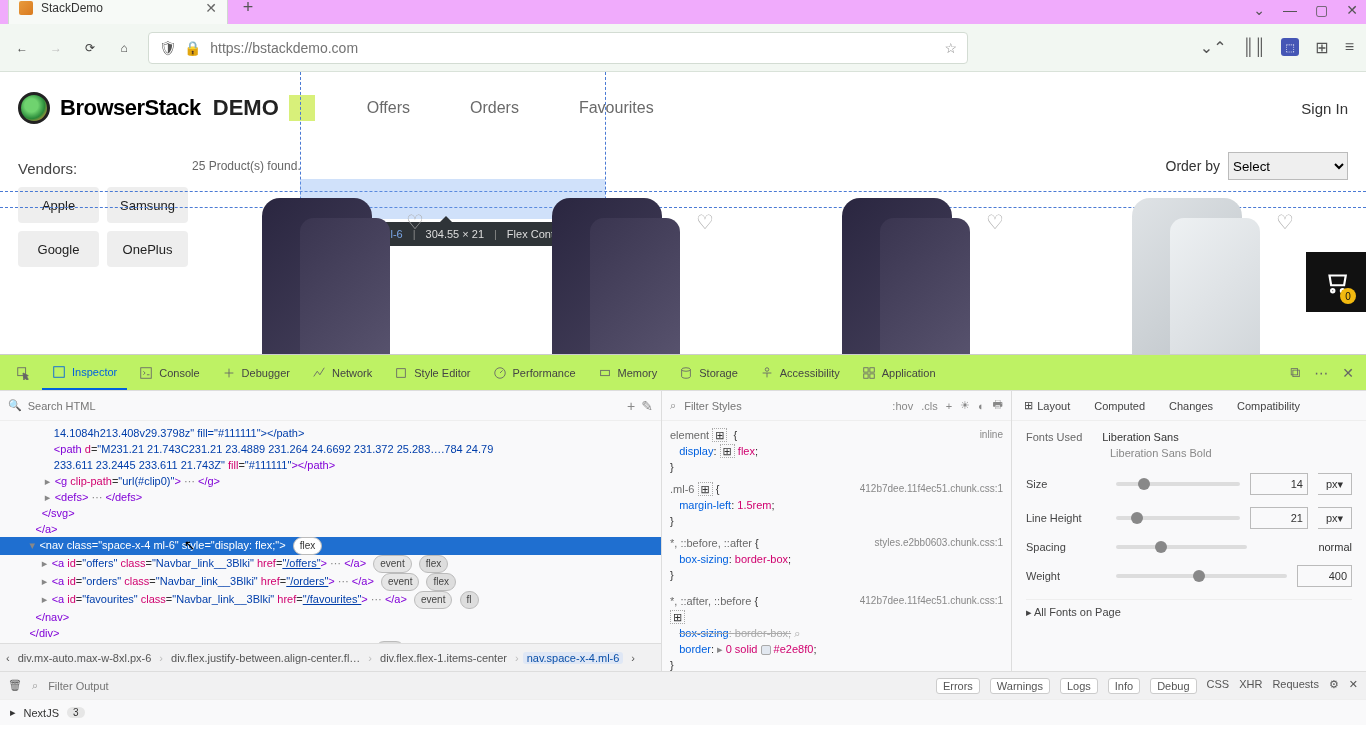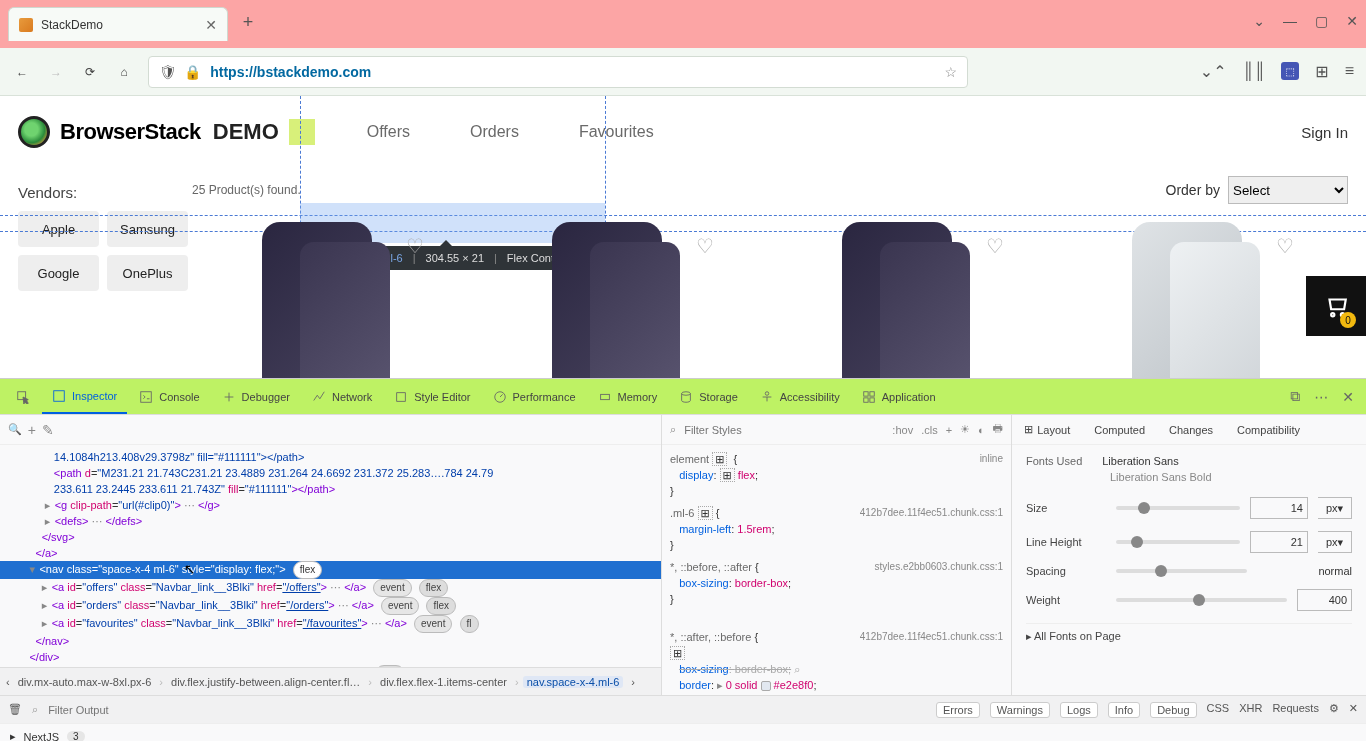--- a/index.html
+++ b/index.html
@@ -1,31 +1,31 @@
 <!DOCTYPE html>
 <html><head>
 <meta charset="utf-8">
 <style>
 * { margin:0; padding:0; box-sizing:border-box; font-family:"Liberation Sans",Arial,sans-serif; }
 body { width:1366px; height:741px; overflow:hidden; background:#fff; font-size:12px; }
 
 
-.chrome-top { background:#fca5a5; height:48px; display:flex; align-items:center; padding:0 8px; gap:6px; }
+.chrome-top { background:#f0abfc; height:24px; display:flex; align-items:flex-end; padding:0 8px; gap:6px; }
 .tab { background:#f7faf7; border-radius:6px 6px 0 0; width:220px; height:34px; display:flex; align-items:center; padding:0 10px; gap:8px; border:1px solid #cfd8cf; border-bottom:none; }
 .tab .favicon { width:14px; height:14px; border-radius:2px; background:linear-gradient(135deg,#e89b3d,#d97a1f); }
 .tab .tab-title { flex:1; font-size:12px; color:#333; }
 .tab .close { font-size:14px; color:#666; }
 .newtab { width:28px; height:28px; display:flex; align-items:center; justify-content:center; font-size:18px; color:#555; margin-bottom:3px; }
 .chrome-right { margin-left:auto; display:flex; gap:18px; align-items:center; margin-bottom:6px; color:#555; font-size:14px; }
 
 .chrome-toolbar { background:#f2f7f2; height:48px; display:flex; align-items:center; padding:0 12px; gap:14px; border-bottom:1px solid #d9e2d9; }
 .tb-btn { width:20px; height:20px; display:flex; align-items:center; justify-content:center; color:#444; }
 .tb-btn.disabled { color:#bbb; }
 .urlbar { flex:1; max-width:820px; height:32px; background:#fff; border:1px solid #d3dcd3; border-radius:4px; display:flex; align-items:center; padding:0 10px; gap:8px; color:#555; font-size:14px; }
-.urlbar .url { color:#0369a1;font-weight:bold; }
+.urlbar .url { color:#737373; }
 .urlbar .star { margin-left:auto; color:#888; }
 .toolbar-right { display:flex; gap:16px; margin-left:auto; color:#555; font-size:16px; }
 
 
 .page { position:relative; height:282px; background:#fff; overflow:hidden; }
 .topbar { height:72px; display:flex; align-items:center; padding:0 18px; gap:4px; }
 .logo-dot { width:32px; height:32px; border-radius:50%; background:radial-gradient(circle at 40% 40%,#6fd36f 0 30%,#2a8a3a 60%,#ff9a3c 90%); border:3px solid #222; }
 .brand { font-size:22px; font-weight:bold; letter-spacing:-0.5px; margin-left:6px; }
 .demo { font-size:22px; font-weight:bold; margin-left:8px; color:#222; }
 .demo-hl { display:inline-block; width:26px; height:26px; background:#d8f07a; margin-left:6px; }
@@ -328,20 +328,21 @@
     <span class="rbtn">⧉</span>
     <span class="rbtn">⋯</span>
     <span class="rbtn">✕</span>
   </div>
 
   <div class="dt-main">
 
     <div class="dt-html">
       <div class="dt-search">
         <span style="color:#999">🔍</span>
+        <input placeholder="Search HTML" style="">
         <span class="btn">+</span>
         <span class="btn">✎</span>
       </div>
       <div class="tree">
         <div class="ln">               <span class="str">14.1084h213.408v29.3798z" fill="#111111"&gt;&lt;/path&gt;</span></div>
         <div class="ln">               <span class="tag">&lt;path</span> <span class="attr">d</span>=<span class="str">"M231.21 21.743C231.21 23.4889 231.264 24.6692 231.372 25.283….784 24.79</span></div>
         <div class="ln">               <span class="str">233.611 23.2445 233.611 21.743Z"</span> <span class="attr">fill</span>=<span class="str">"#111111"</span><span class="tag">&gt;&lt;/path&gt;</span></div>
         <div class="ln">            <span class="tw">▸</span><span class="tag">&lt;g</span> <span class="attr">clip-path</span>=<span class="str">"url(#clip0)"</span><span class="tag">&gt;</span><span class="ell"> ⋯ </span><span class="tag">&lt;/g&gt;</span></div>
         <div class="ln">            <span class="tw">▸</span><span class="tag">&lt;defs&gt;</span><span class="ell"> ⋯ </span><span class="tag">&lt;/defs&gt;</span></div>
         <div class="ln">           <span class="tag">&lt;/svg&gt;</span></div>
@@ -381,21 +382,21 @@
       <div class="rules-body">
         <div><span class="kw">element</span> <span style="border:1px dotted #aaa;padding:0 2px;">⊞</span> &nbsp;{<span class="rule-src">inline</span></div>
         <div>&nbsp;&nbsp;&nbsp;<span class="prop">display</span>: <span style="border:1px dotted #aaa;padding:0 2px;">⊞</span> <span class="propval">flex</span>;</div>
         <div>}</div>
         <div style="margin-top:6px"><span class="kw">.ml-6</span> <span style="border:1px dotted #aaa;padding:0 2px;">⊞</span> {<span class="rule-src">412b7dee.11f4ec51.chunk.css:1</span></div>
         <div>&nbsp;&nbsp;&nbsp;<span class="prop">margin-left</span>: <span class="propval">1.5rem</span>;</div>
         <div>}</div>
         <div style="margin-top:6px"><span class="kw">*, ::before, ::after</span> {<span class="rule-src">styles.e2bb0603.chunk.css:1</span></div>
         <div>&nbsp;&nbsp;&nbsp;<span class="prop">box-sizing</span>: <span class="propval">border-box</span>;</div>
         <div>}</div>
-        <div style="margin-top:22px"><span class="kw">*, ::after, ::before</span> {<span class="rule-src">412b7dee.11f4ec51.chunk.css:1</span></div>
+        <div style="margin-top:10px"><span class="kw">*, ::after, ::before</span> {<span class="rule-src">412b7dee.11f4ec51.chunk.css:1</span></div>
         <div><span style="border:1px dotted #aaa;padding:0 2px;">⊞</span></div>
         <div>&nbsp;&nbsp;&nbsp;<span class="strike"><span class="prop">box-sizing</span>: <span>border-box</span>;</span> <span style="color:#aaa">⌕</span></div>
         <div>&nbsp;&nbsp;&nbsp;<span class="prop">border</span>: <span style="color:#888">▸</span> <span class="propval">0 solid</span> <span class="swatch"></span> <span class="propval">#e2e8f0</span>;</div>
         <div>}</div>
 
       </div>
     </div>
 
     <div class="dt-side">
       <div class="side-tabs">

